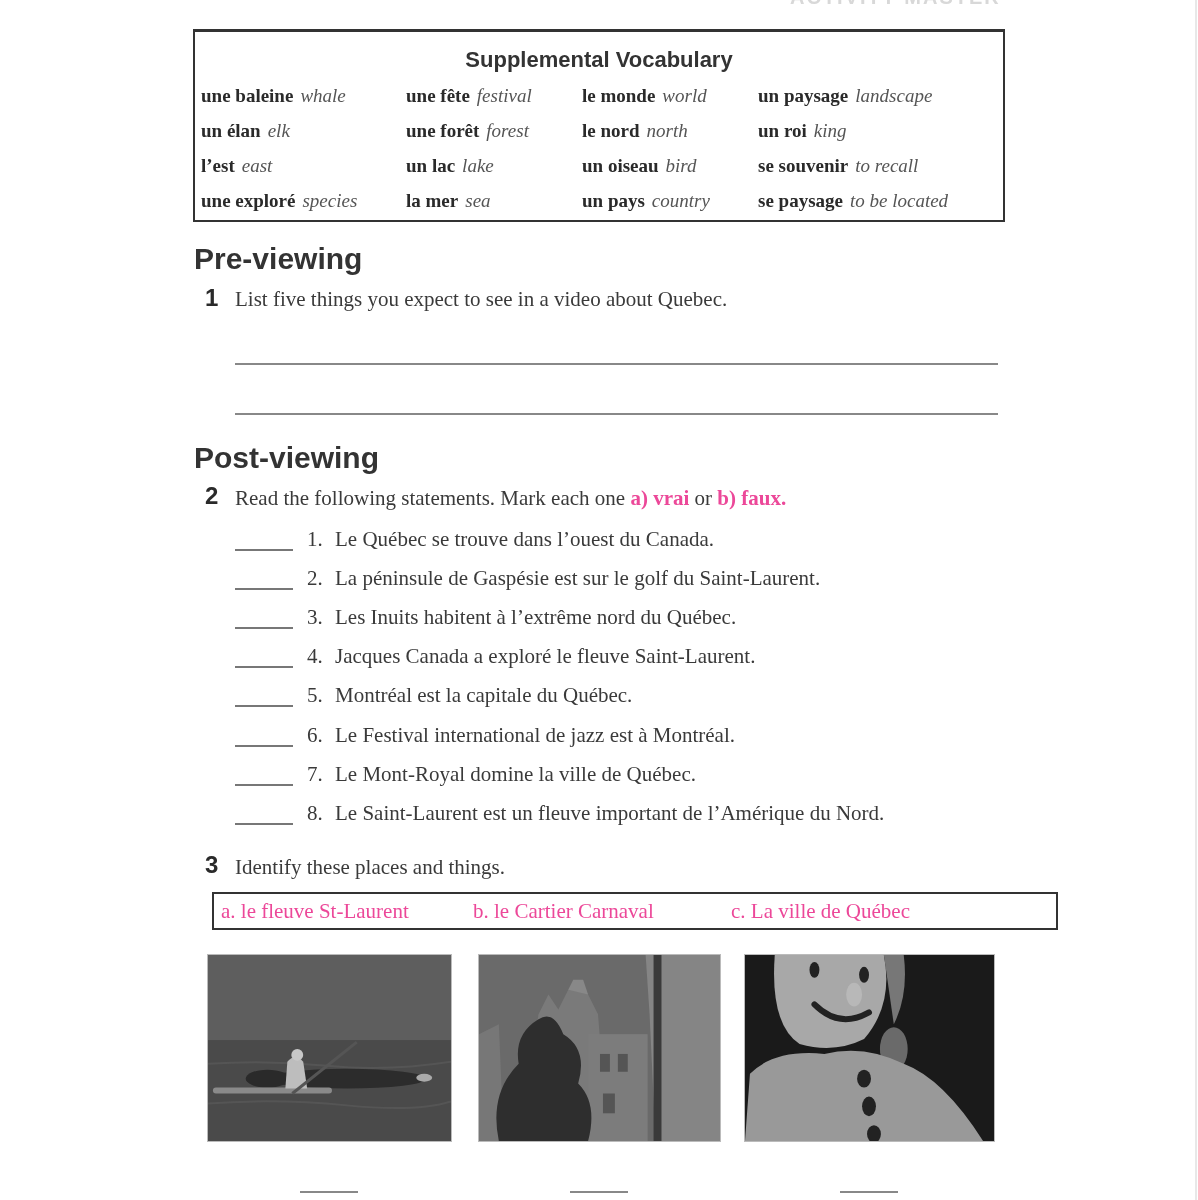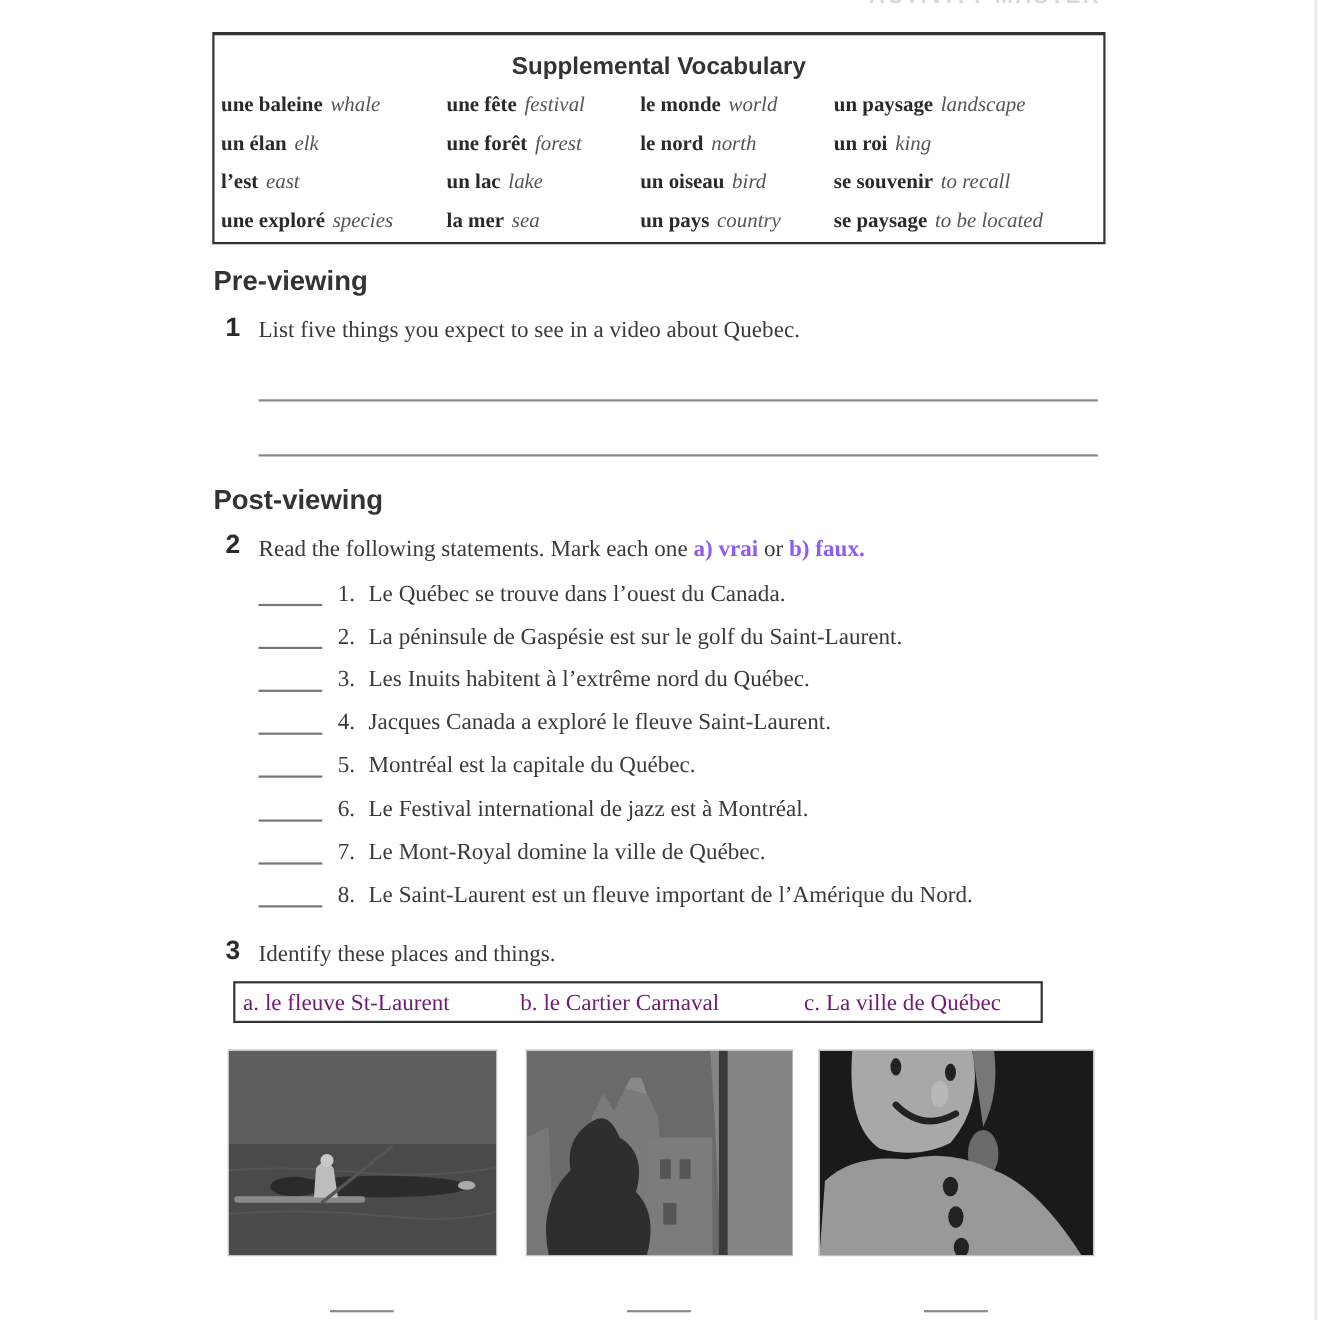--- a/index.html
+++ b/index.html
@@ -7,32 +7,32 @@
     body { position: relative; font-family: "Liberation Serif", serif; color: #333333; }
     .page-edge { position: absolute; left: 1195px; top: 0; width: 2px; height: 1200px; background: #e8e8e8; }
     .top-header { position: absolute; left: 790px; top: -14px; font-family: "Liberation Sans", sans-serif; font-weight: bold; font-size: 20px; color: #d8d8d8; letter-spacing: 2px; }
 
     .vocab-box { position: absolute; left: 193px; top: 29px; width: 812px; height: 193px; border: 2px solid #333; border-top-width: 3px; }
     .vocab-title { position: absolute; left: 0; right: 0; top: 15px; text-align: center; font-family: "Liberation Sans", sans-serif; font-weight: bold; font-size: 22px; color: #333; }
     .vocab-cell { position: absolute; font-size: 19px; white-space: nowrap; }
     .vocab-cell .fr { font-weight: bold; color: #2a2a2a; }
     .vocab-cell .en { font-style: italic; color: #555; margin-left: 7px; }
 
-    .section-heading { position: absolute; left: 194px; font-family: "Liberation Sans", sans-serif; font-weight: bold; font-size: 25px; color: #333; }
+    .section-heading { position: absolute; left: 194px; font-family: "Liberation Sans", sans-serif; font-weight: bold; font-size: 30px; color: #333; }
     .q-num { position: absolute; font-family: "Liberation Sans", sans-serif; font-weight: bold; font-size: 24px; color: #2a2a2a; }
     .q-text { position: absolute; left: 235px; font-size: 21px; color: #3a3a3a; white-space: nowrap; }
-    .q-text b { color: #8b5cf6; }
+    .q-text b { color: #ec4899; }
     .answer-line { position: absolute; left: 235px; width: 763px; height: 2px; background: #888; }
 
     .stmt { position: absolute; left: 235px; height: 30px; font-size: 21px; color: #3a3a3a; white-space: nowrap; }
     .stmt .blank { position: absolute; left: 0; top: 22px; width: 58px; height: 2px; background: #777; }
     .stmt .num { position: absolute; left: 72px; top: 0; }
     .stmt .txt { position: absolute; left: 100px; top: 0; }
 
-    .word-bank { position: absolute; left: 212px; top: 892px; width: 736px; height: 38px; border: 2px solid #333; font-size: 21px; color: #701a75; }
+    .word-bank { position: absolute; left: 212px; top: 892px; width: 846px; height: 38px; border: 2px solid #333; font-size: 21px; color: #ec4899; }
     .word-bank span { position: absolute; top: 5px; white-space: nowrap; }
 
     .photo { position: absolute; top: 954px; height: 188px; overflow: hidden; border: 1px solid #bbb; }
     .photo svg { display: block; width: 100%; height: 100%; }
     .id-line { position: absolute; top: 1191px; width: 58px; height: 2px; background: #888; }
   </style>
 </head>
 <body>
 
 <div class="page-edge"></div>

